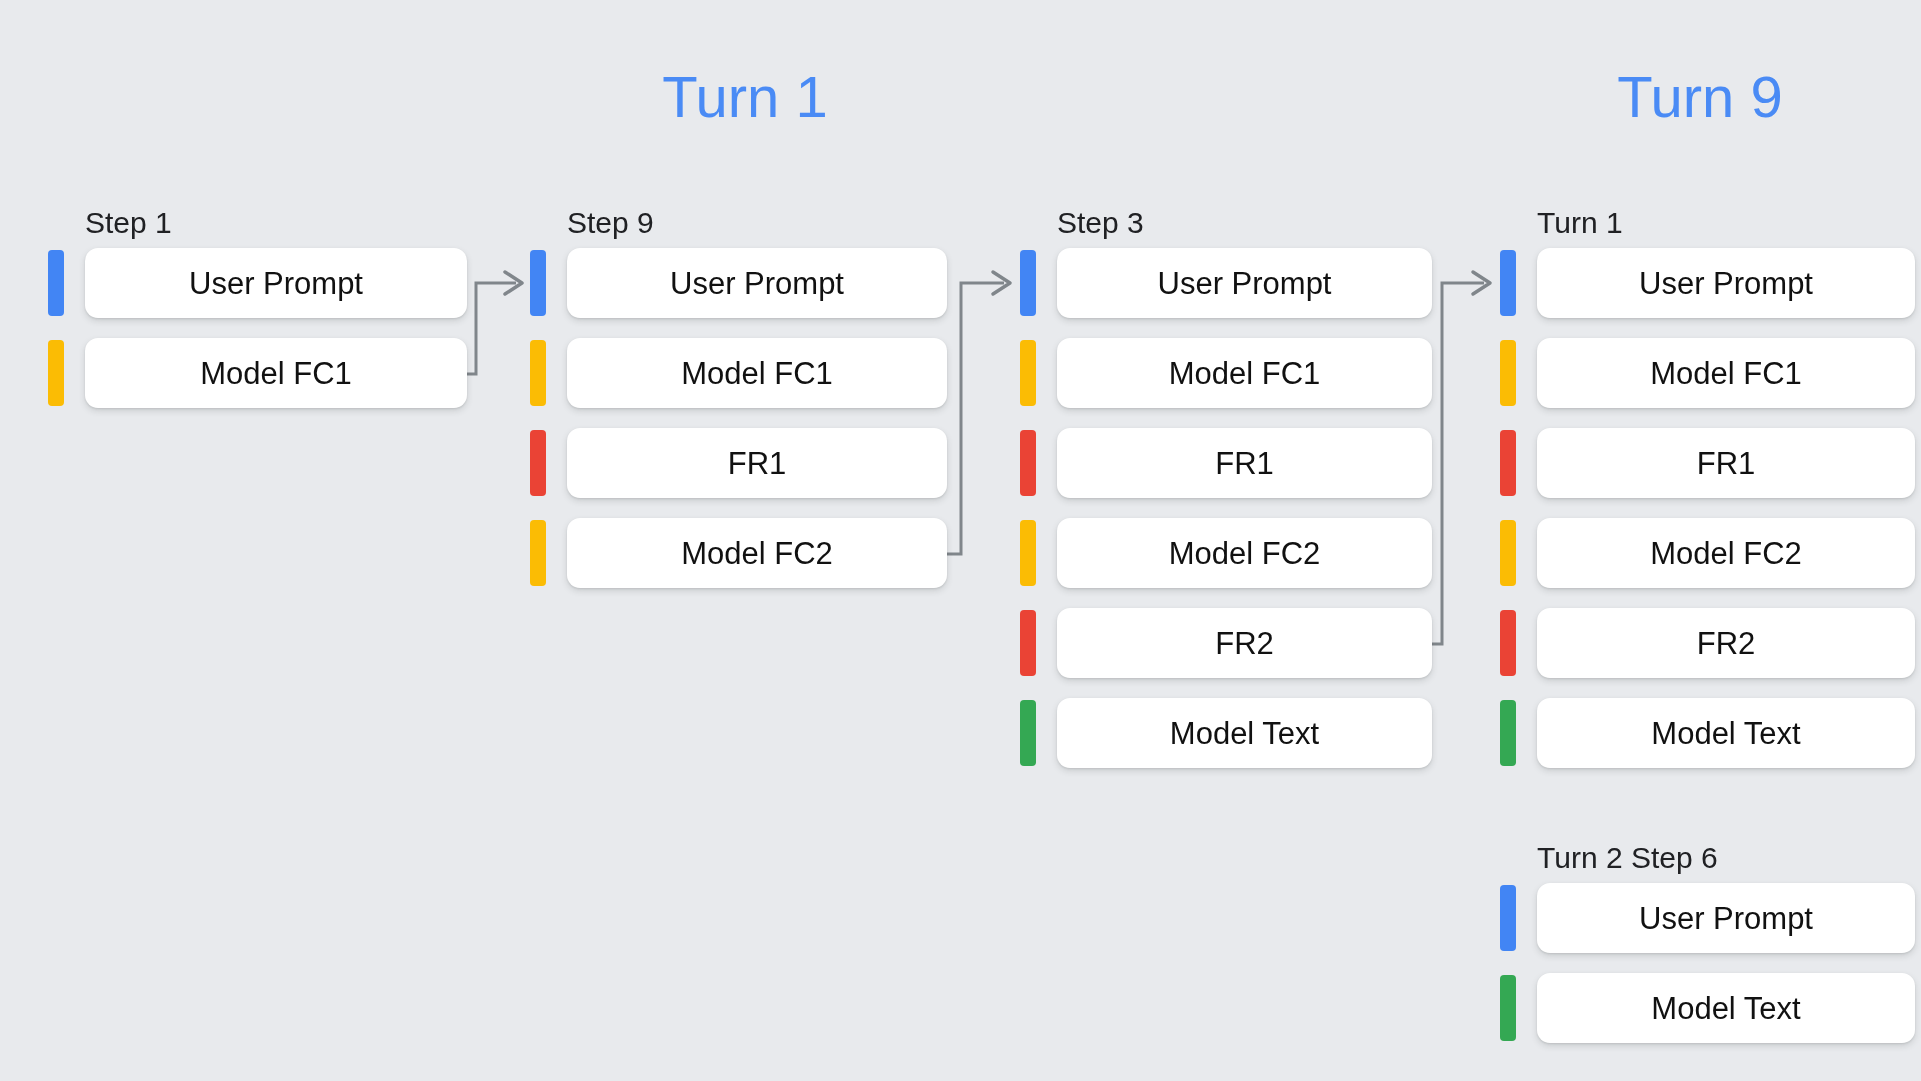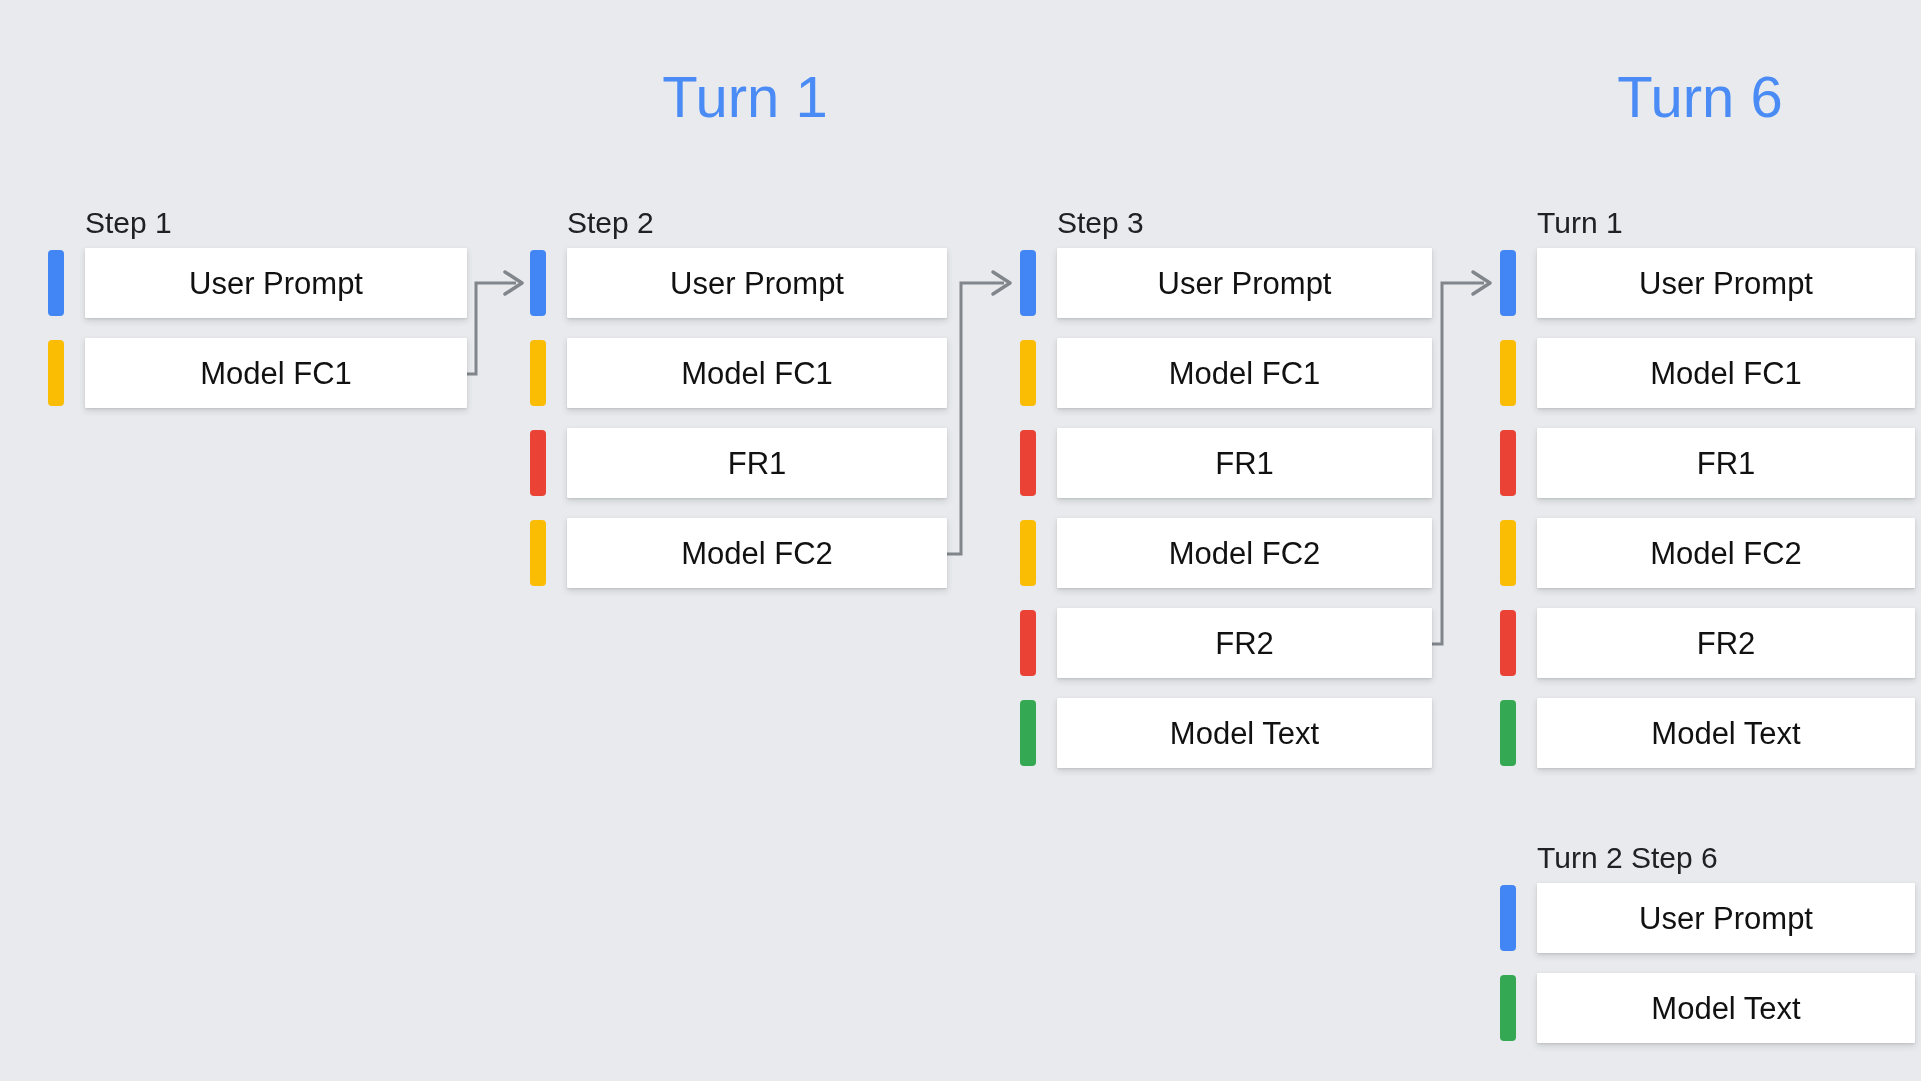--- a/index.html
+++ b/index.html
@@ -59,21 +59,21 @@
     width: 16px;
     height: 66px;
     border-radius: 4px;
     flex: 0 0 auto;
   }
   .card {
     margin-left: 21px;
     flex: 1 1 auto;
     height: 70px;
     background: #FFFFFF;
-    border-radius: 1px;
+    border-radius: 13px;
     box-shadow: 0 3px 6px rgba(60,64,67,0.17), 0 1px 2px rgba(60,64,67,0.12);
     display: flex;
     align-items: center;
     justify-content: center;
     box-sizing: border-box;
   }
   .card-label {
     font-size: 31px;
     color: #111111;
     line-height: 1;
@@ -103,21 +103,21 @@
     stroke-linecap: round;
     stroke-linejoin: round;
   }
 </style>
 </head>
 <body>
 
 <div id="canvas">
 
   <div class="turn-title" id="title-0" style="left: 745px; top: 52px;">Turn 1</div>
-  <div class="turn-title" id="title-1" style="left: 1700px; top: 52px;">Turn 6</div>
+  <div class="turn-title" id="title-1" style="left: 1700px; top: 52px;">Turn 9</div>
 
   <svg class="connectors" viewBox="0 0 1921 1081">
     <g>
       <path class="conn-path" id="conn-path-0" d="M 434 358 L 476 358 L 476 267 L 516 267"></path>
       <path class="conn-head" id="conn-head-0" d="M 505 256 L 522 267 L 505 278"></path>
     </g>
     <g>
       <path class="conn-path" id="conn-path-1" d="M 914 538 L 961 538 L 961 267 L 1004 267"></path>
       <path class="conn-head" id="conn-head-1" d="M 993 256 L 1010 267 L 993 278"></path>
     </g>
@@ -137,21 +137,21 @@
           </div>
         </div>
         <div class="row" style="top: 90px;">
           <div class="bar" style="background: rgb(251, 188, 4);"></div>
           <div class="card">
             <span class="card-label">Model FC1</span>
           </div>
         </div>
       </div>
       <div class="group" style="left: 530px; top: 232px; width: 417px; height: 360px;">
-        <div class="group-label">Step 2</div>
+        <div class="group-label">Step 9</div>
         <div class="row" style="top: 0px;">
           <div class="bar" style="background: rgb(66, 133, 244);"></div>
           <div class="card">
             <span class="card-label">User Prompt</span>
           </div>
         </div>
         <div class="row" style="top: 90px;">
           <div class="bar" style="background: rgb(251, 188, 4);"></div>
           <div class="card">
             <span class="card-label">Model FC1</span>

